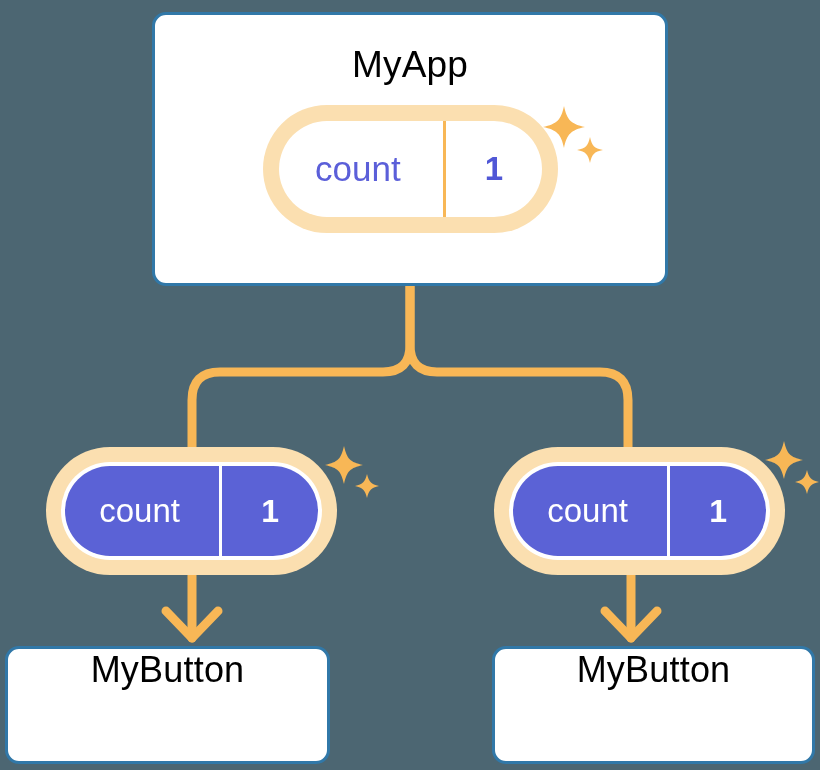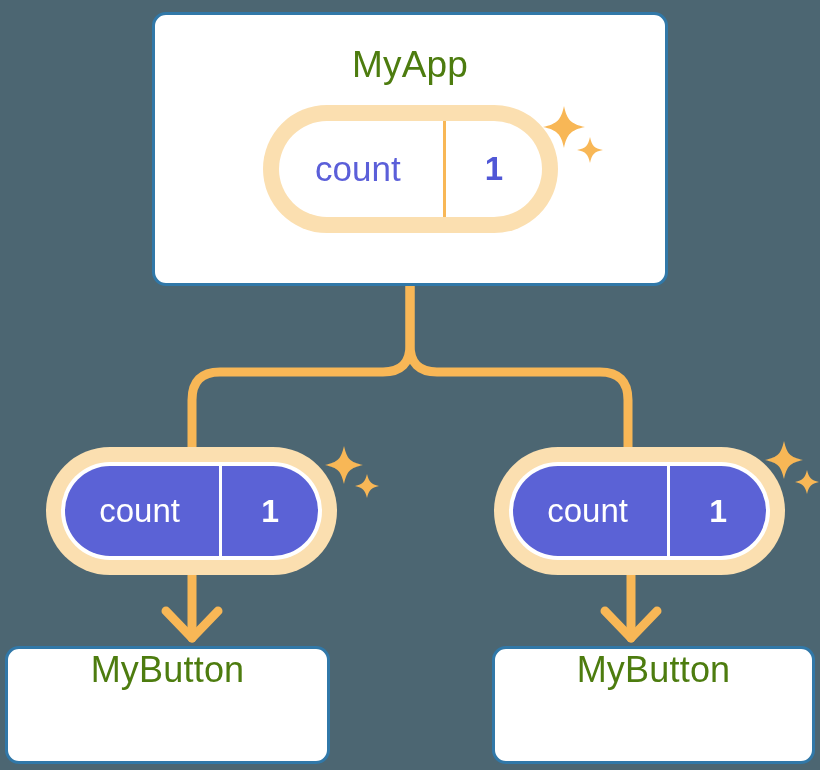--- a/index.html
+++ b/index.html
@@ -30,21 +30,21 @@
   
   .card {
     position: absolute;
     box-sizing: border-box;
     background: #ffffff;
     border: 3px solid #3178a8;
     border-radius: 14px;
     z-index: 2;
   }
   .card-title {
-    color: #4d7c0f;
+    color: #000000;
     font-size: 37px;
     font-weight: 400;
     text-align: center;
     letter-spacing: .2px;
     white-space: nowrap;
   }
 
   
   #card-myapp {
     left: 152px;

